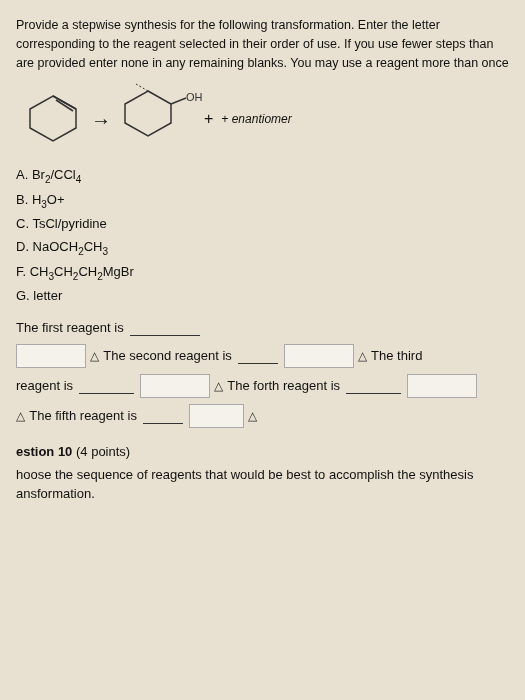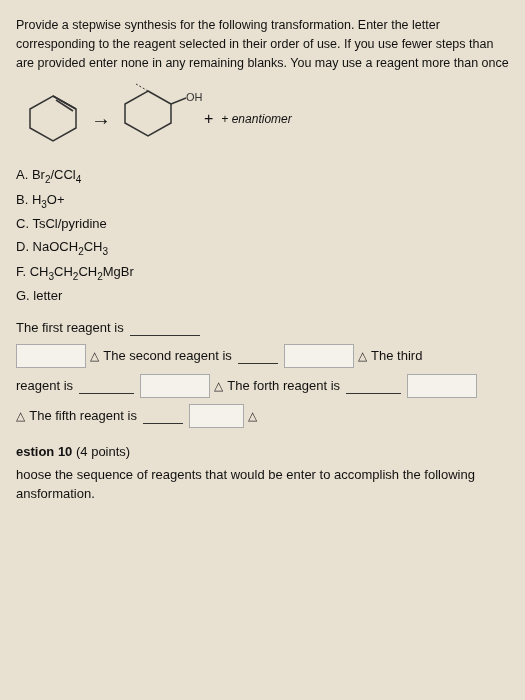--- a/index.html
+++ b/index.html
@@ -197,14 +197,14 @@
   <span class="blank-short">&nbsp;</span>
   <span class="input-box-sm">&nbsp;</span>
   <span class="dropdown-arrow">△</span>
 </div>
 
 <div class="question-header">
   <strong>estion 10</strong>
   <span> (4 points)</span>
 </div>
 <p class="question-text">
-  hoose the sequence of reagents that would be enter to accomplish the following ansformation.
+  hoose the sequence of reagents that would be best to accomplish the synthesis ansformation.
 </p>
 
 </body></html>

